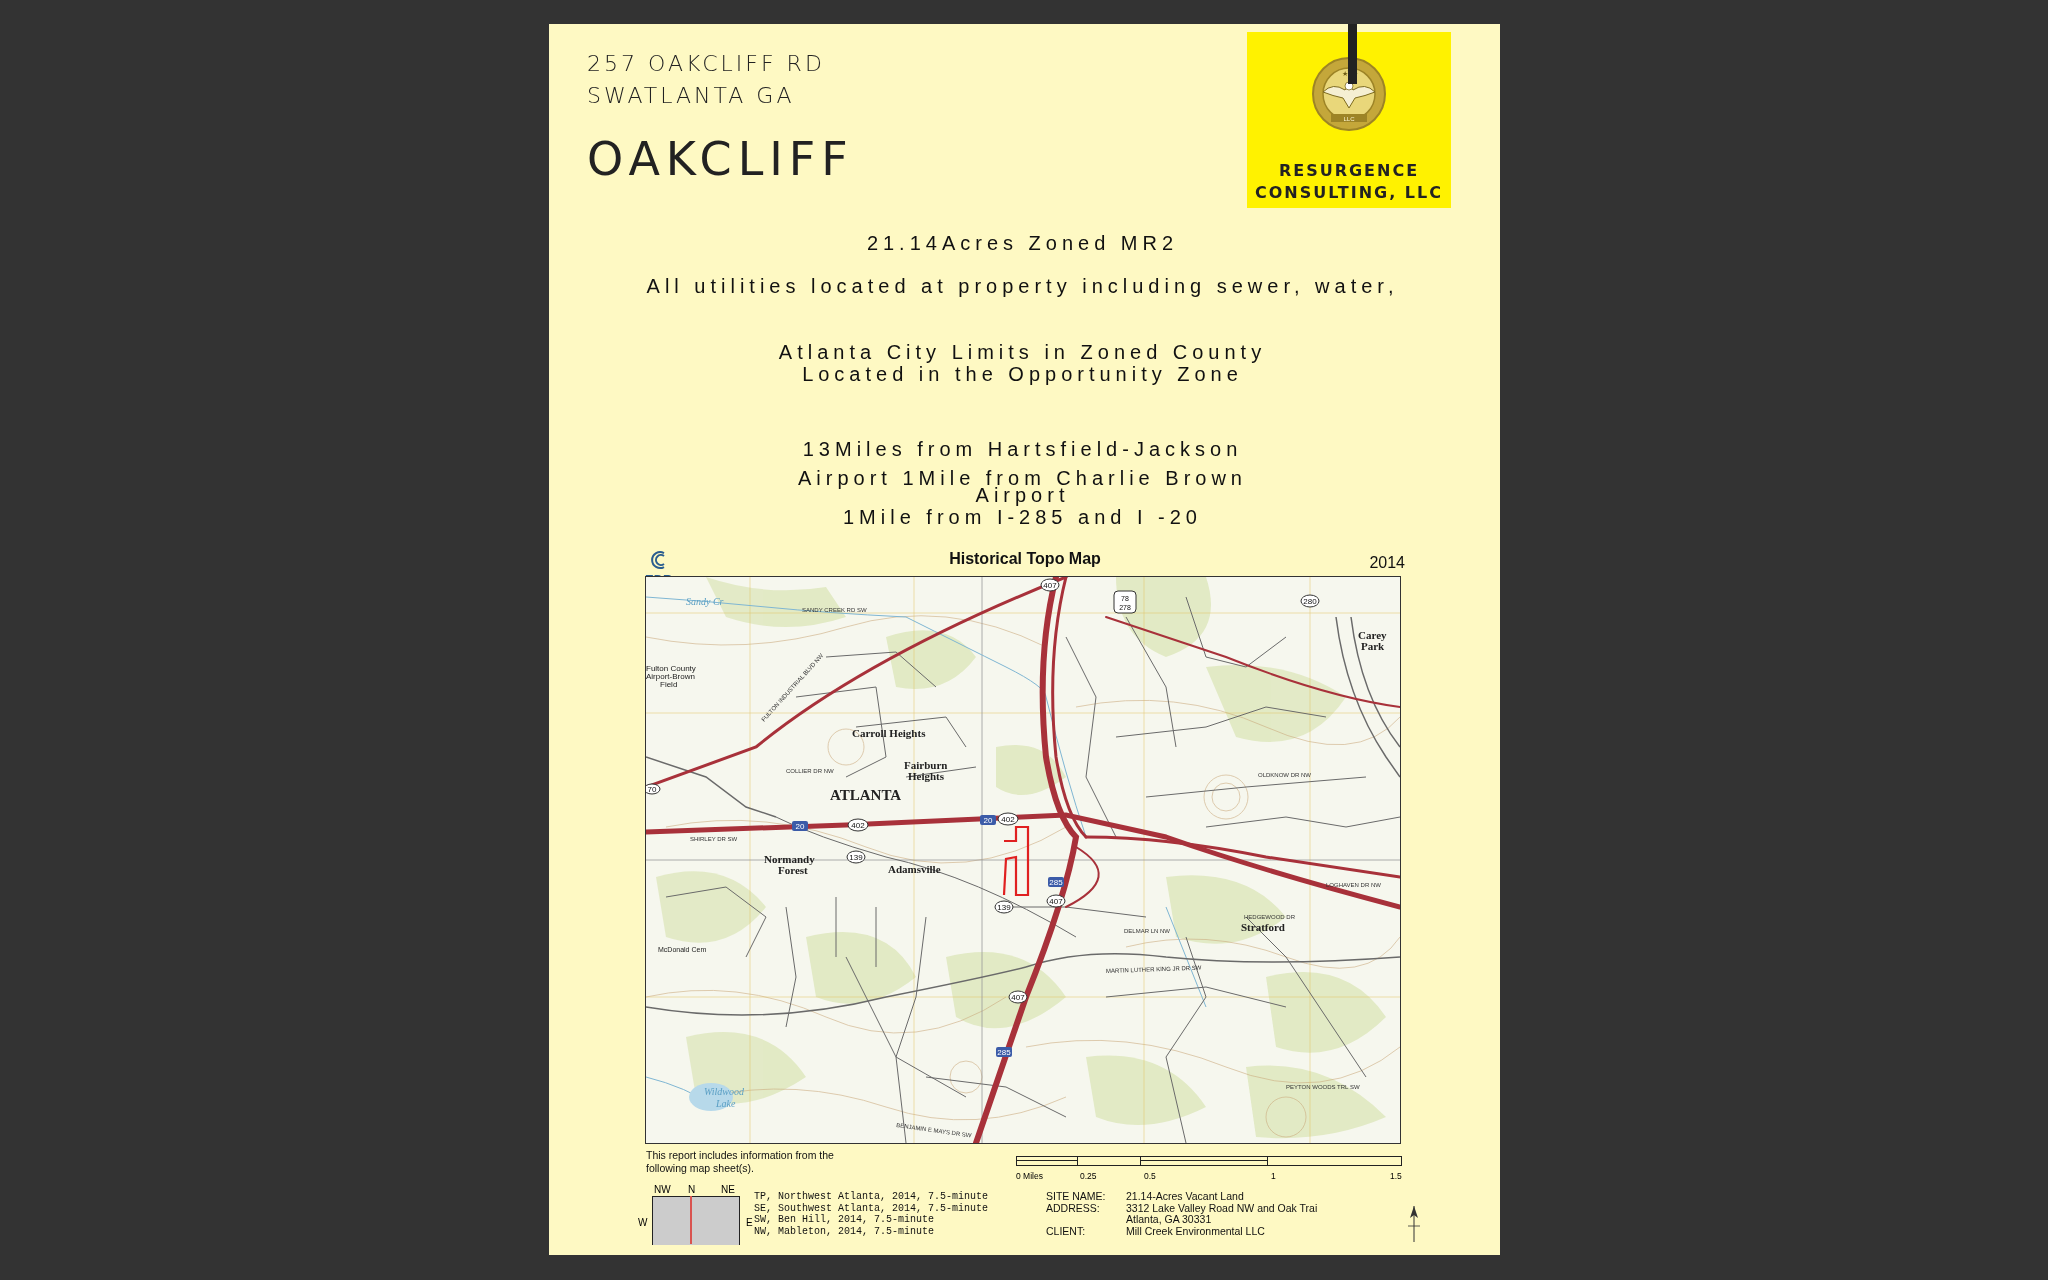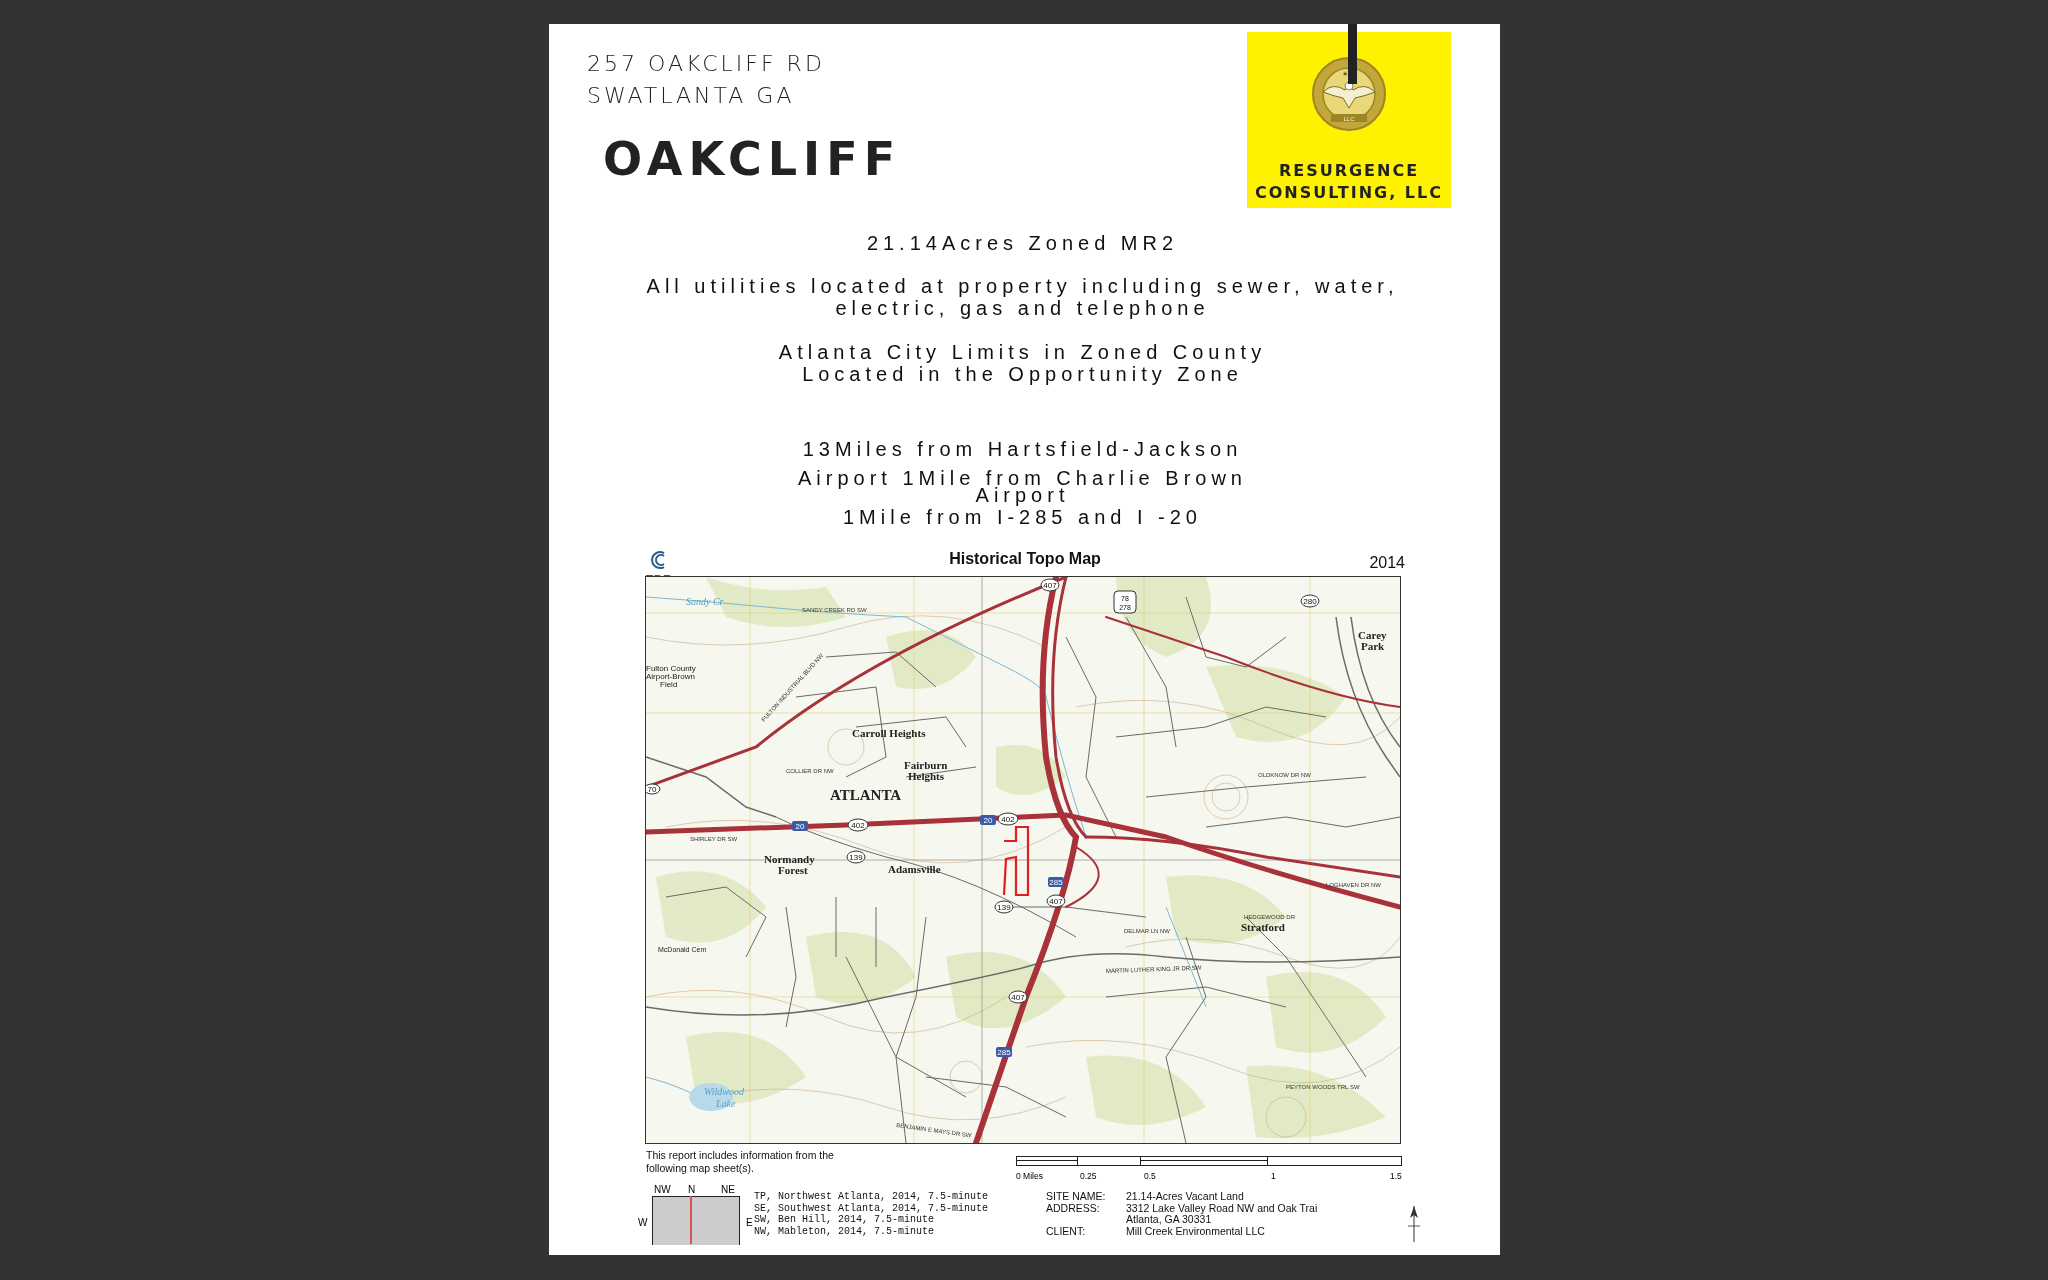--- a/index.html
+++ b/index.html
@@ -1,19 +1,19 @@
 <!DOCTYPE html>
 <html><head>
 <meta charset="utf-8">
 <style>
   html,body{margin:0;padding:0;}
   body{width:2048px;height:1280px;background:#333333;position:relative;overflow:hidden;font-family:"Liberation Sans",sans-serif;}
-  .page{position:absolute;left:549px;top:24px;width:951px;height:1231px;background:#ffffff;}
+  .page{position:absolute;left:549px;top:24px;width:951px;height:1231px;background:#fef9c3;}
   .addr{position:absolute;left:38px;top:24px;font-family:"DejaVu Sans",sans-serif;font-size:22px;letter-spacing:3px;color:#222;line-height:32px;font-weight:300;}
-  .title{position:absolute;left:38px;top:108px;font-family:"DejaVu Sans",sans-serif;font-weight:bold;font-size:46px;letter-spacing:6px;color:#222;margin-left:16px;}
+  .title{position:absolute;left:38px;top:108px;font-family:"DejaVu Sans",sans-serif;font-weight:normal;font-size:46px;letter-spacing:6px;color:#222;}
   .hang{position:absolute;left:799px;top:0;width:9px;height:60px;background:#222;z-index:2;}
   .logo{position:absolute;left:698px;top:8px;width:204px;height:176px;background:#fff200;}
   .seal{position:absolute;left:62px;top:24px;width:80px;height:80px;}
   .logo-text{position:absolute;left:0;right:0;top:128px;text-align:center;font-family:"DejaVu Sans",sans-serif;font-weight:bold;font-size:16px;letter-spacing:2px;color:#222;line-height:22px;}
   .info{position:absolute;left:0;right:4px;text-align:center;font-family:"Liberation Sans",sans-serif;font-size:20px;letter-spacing:5px;color:#111;line-height:22.5px;}
   .map-head{position:absolute;left:96px;top:524px;width:760px;height:30px;}
   .edr{position:absolute;left:0;top:2px;display:flex;align-items:center;gap:2px;font-weight:bold;font-size:13px;color:#2a5d8f;flex-direction:column;}
   .map-title{position:absolute;left:0;right:0;top:2px;text-align:center;font-weight:bold;font-size:16px;color:#111;}
   .map-year{position:absolute;right:0;top:6px;font-size:16px;color:#111;}
   .map{position:absolute;left:96px;top:552px;width:754px;height:566px;border:1.5px solid #333;background:#f6f7ee;overflow:hidden;}
@@ -51,21 +51,20 @@
       <text x="40" y="64.5" font-size="6" text-anchor="middle" fill="#fff8d0">LLC</text>
     </svg>
     <div class="logo-text">
       <div>RESURGENCE</div>
       <div>CONSULTING, LLC</div>
     </div>
   </div>
 
   <div class="info" style="top:208px;">21.14Acres Zoned MR2</div>
   <div class="info" style="top:251px;">All utilities located at property including sewer, water,</div>
-  <div class="info" style="top:273px;">electric, gas and telephone</div>
   <div class="info" style="top:317px;">Atlanta City Limits in Zoned County</div>
   <div class="info" style="top:339px;">Located in the Opportunity Zone</div>
   <div class="info" style="top:414px;">13Miles from Hartsfield-Jackson</div>
   <div class="info" style="top:437px;margin-top:6px;">Airport 1Mile from Charlie Brown</div>
   <div class="info" style="top:460px;">Airport</div>
   <div class="info" style="top:482px;">1Mile from I-285 and I -20</div>
 
   <div class="map-head">
     <div class="edr">
       <svg width="22" height="20" viewBox="0 0 22 20">

